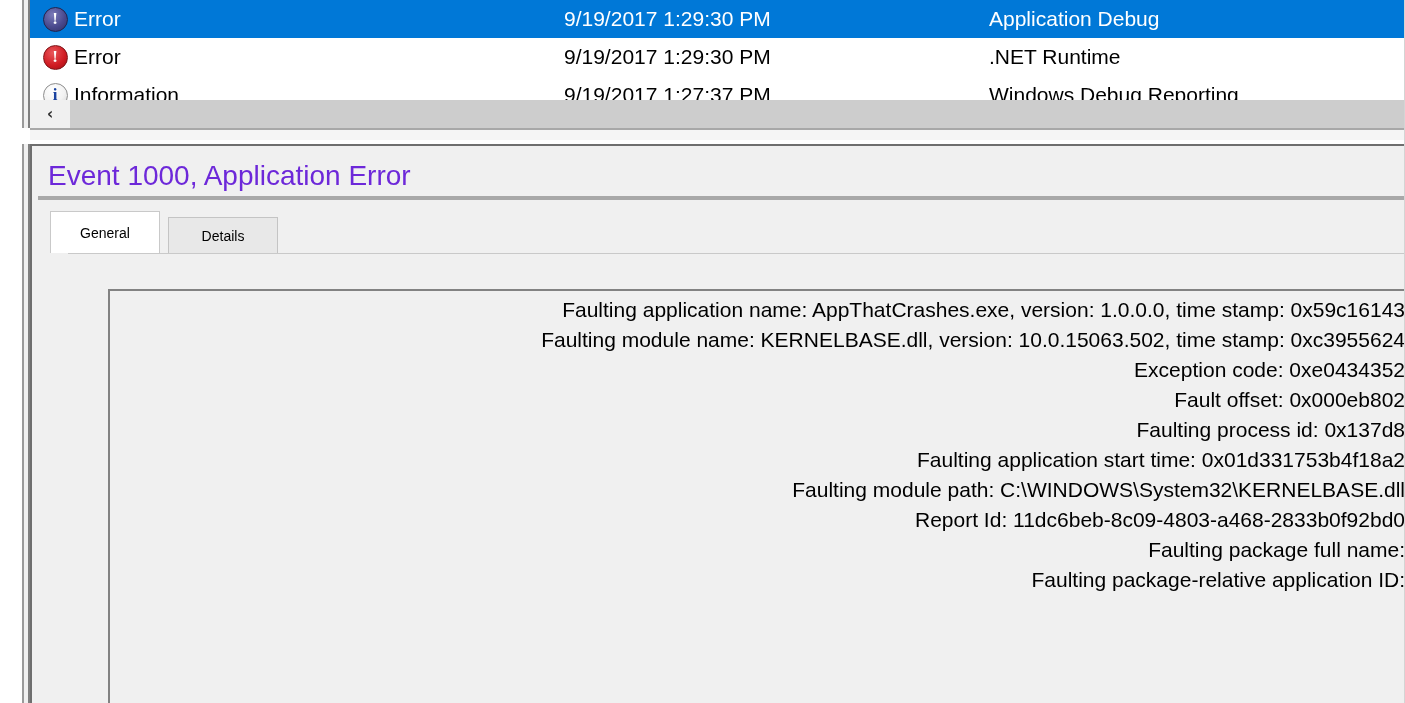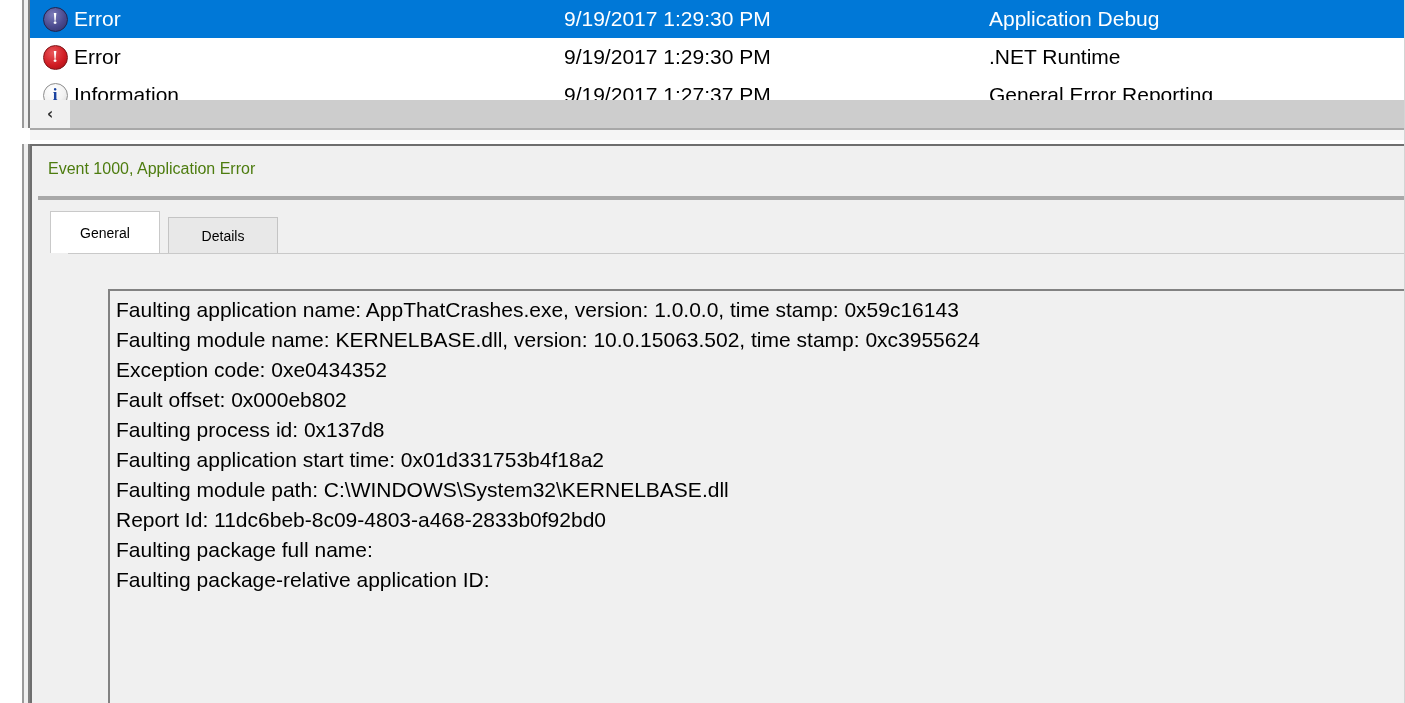--- a/index.html
+++ b/index.html
@@ -169,22 +169,22 @@
     top: 0;
     width: 2px;
     height: 100%;
     background: #6e6e6e;
   }
 
   #event-title {
     position: absolute;
     left: 18px;
     top: 14px;
-    font-size: 16px;
-    color: #4d7c0f;
+    font-size: 28px;
+    color: #6d28d9;
     white-space: nowrap;
   }
   #title-divider {
     position: absolute;
     left: 8px;
     top: 50px;
     right: 0;
     height: 4px;
     background: #a8a8a8;
   }
@@ -246,20 +246,21 @@
     border-right: none;
     border-bottom: none;
     box-sizing: border-box;
     overflow: hidden;
   }
   #desc-lines {
     position: absolute;
     left: 6px;
     top: 4px;
     right: 0;
+    text-align: right;
   }
   .desc-line {
     font-size: 21px;
     line-height: 30px;
     color: #000000;
     white-space: pre;
   }
 
   
   #right-edge {
@@ -300,21 +301,21 @@
       <div class="cell-date">9/19/2017 1:29:30 PM</div>
       <div class="cell-source">.NET Runtime</div>
     </div>
 
     <div class="list-row" style="top:76px;">
       <div class="cell-icon">
         <span class="sev sev-info">i</span>
       </div>
       <div class="cell-level">Information</div>
       <div class="cell-date">9/19/2017 1:27:37 PM</div>
-      <div class="cell-source">General Error Reporting</div>
+      <div class="cell-source">Windows Debug Reporting</div>
     </div>
 
   </div>
 
   <div id="hscroll">
     <div id="hscroll-left-btn">‹</div>
   </div>
 
   <div id="splitter">
     <div class="sp-top-line"></div>

